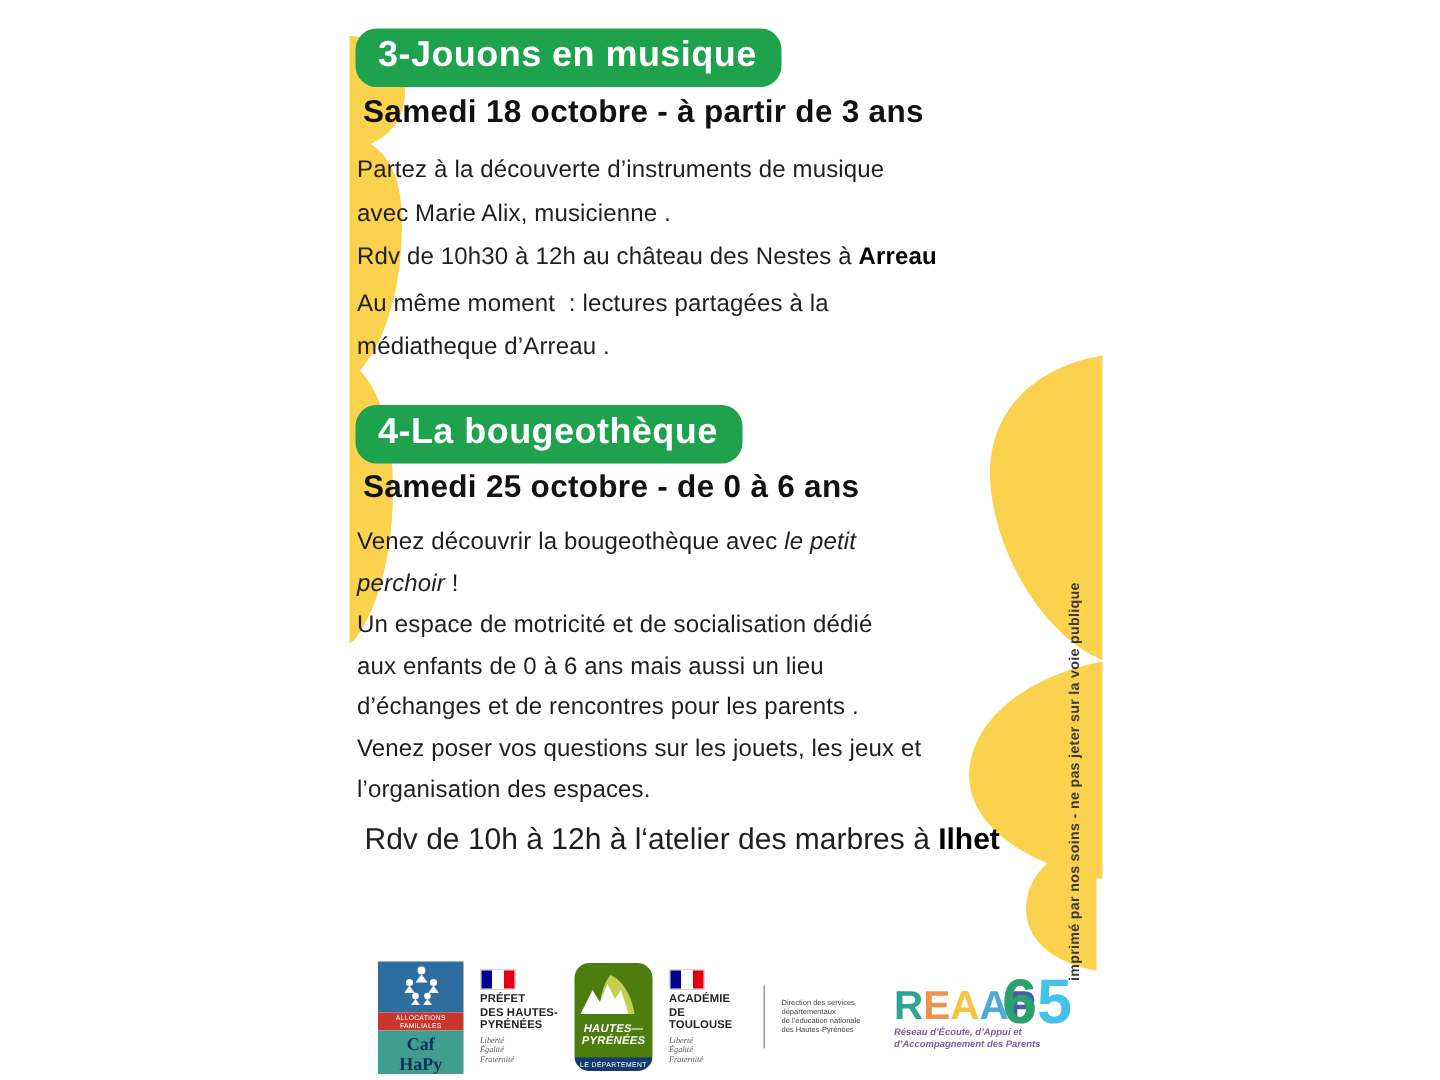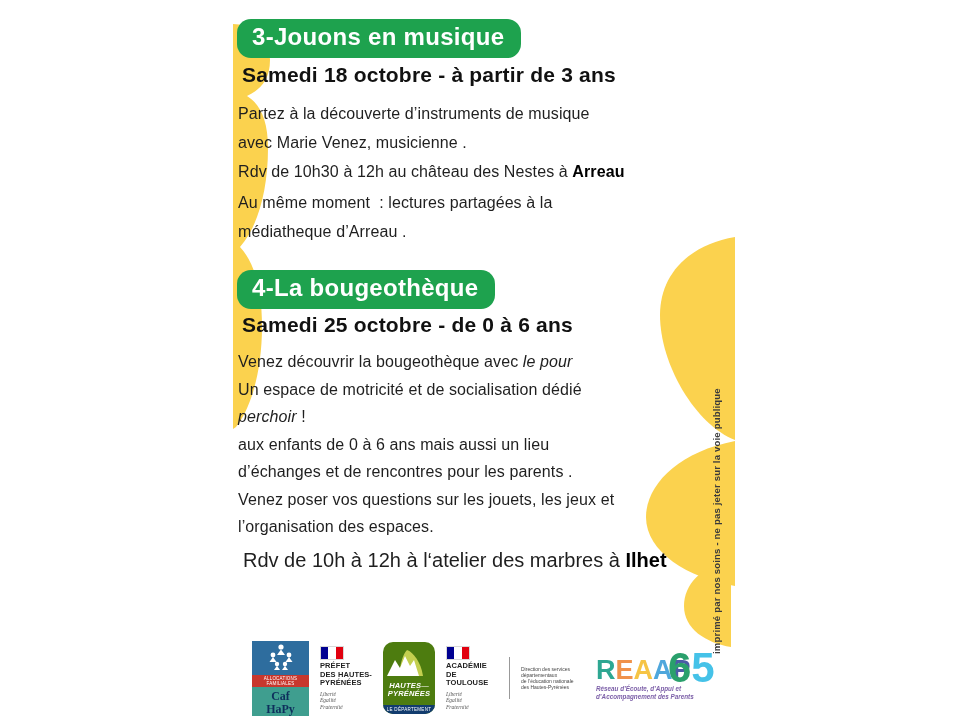--- a/index.html
+++ b/index.html
@@ -78,36 +78,36 @@
     <path fill="#fbd24e" d="M731,560 C700,567 684,585 684,606 C684,629 706,643 731,647 Z"></path>
   </svg>
 
   <div class="layer">
 
     <div class="badge b1">3-Jouons en musique</div>
     <div class="date d1">Samedi 18 octobre - à partir de 3 ans</div>
 
     <div class="para p1">
       <div>Partez à la découverte d’instruments de musique</div>
-      <div>avec Marie Venez, musicienne .</div>
+      <div>avec Marie Alix, musicienne .</div>
       <div><span>Rdv de 10h30 à 12h au château des Nestes à </span><b>Arreau</b></div>
     </div>
 
     <div class="para p2">
       <div>Au même moment&nbsp; : lectures partagées à la</div>
       <div>médiatheque d’Arreau .</div>
     </div>
 
     <div class="badge b2">4-La bougeothèque</div>
     <div class="date d2">Samedi 25 octobre - de 0 à 6 ans</div>
 
     <div class="para p3">
-      <div><span>Venez découvrir la bougeothèque avec </span><span class="it">le pour</span></div>
+      <div><span>Venez découvrir la bougeothèque avec </span><span class="it">le petit</span></div>
+      <div><span class="it">perchoir</span><span>&nbsp;!</span></div>
       <div>Un espace de motricité et de socialisation dédié</div>
-      <div><span class="it">perchoir</span><span>&nbsp;!</span></div>
       <div>aux enfants de 0 à 6 ans mais aussi un lieu</div>
       <div>d’échanges et de rencontres pour les parents .</div>
       <div>Venez poser vos questions sur les jouets, les jeux et</div>
       <div>l’organisation des espaces.</div>
     </div>
 
     <div class="rdv2"><span>Rdv de 10h à 12h à l‘atelier des marbres à </span><b>Ilhet</b></div>
 
     <div class="vnote">imprimé par nos soins - ne pas jeter sur la voie publique</div>
 

